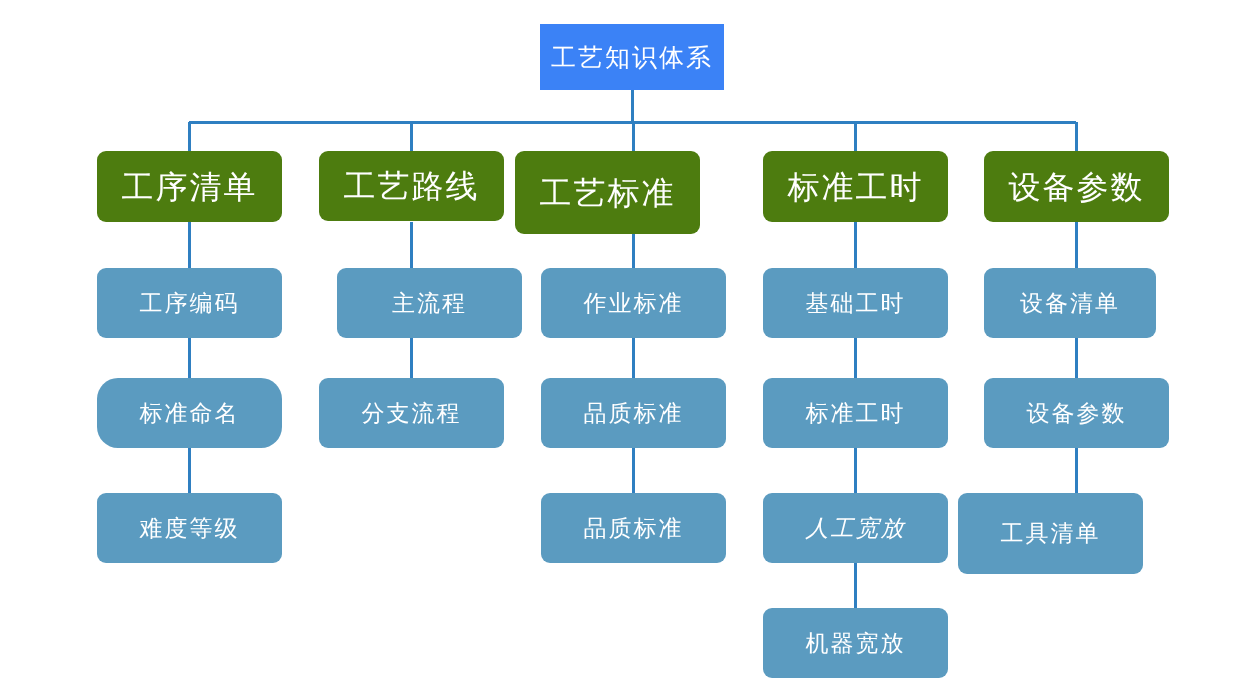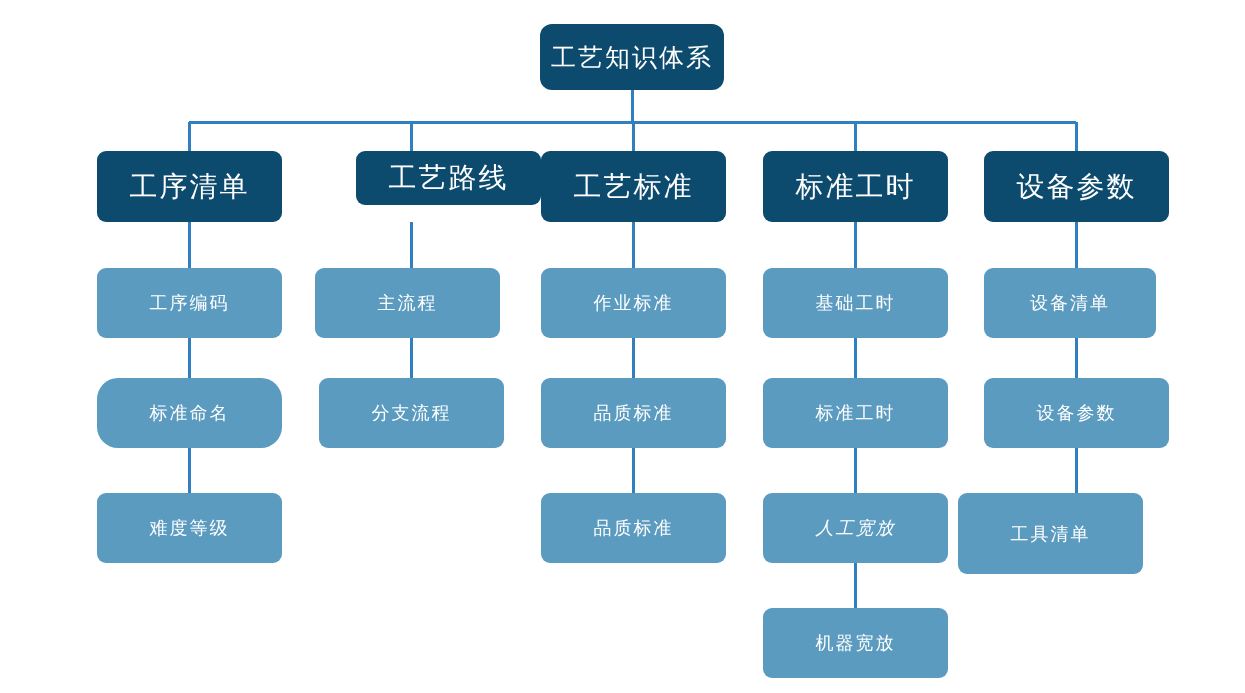--- a/index.html
+++ b/index.html
@@ -33,31 +33,31 @@
     align-items: center;
     justify-content: center;
     border-radius: 9px;
     color: #ffffff;
     text-align: center;
     letter-spacing: 2px;
     white-space: nowrap;
     user-select: none;
   }
   .node-root {
-    background: #0c4a6e;
+    background: #3b82f6;
     font-size: 25px;
-    border-radius: 12px;
+    border-radius: 0;
   }
   .node-cat {
-    background: #0c4a6e;
-    font-size: 28px;
+    background: #4d7c0f;
+    font-size: 32px;
   }
   .node-leaf {
     background: #5b9bc0;
-    font-size: 18px;
+    font-size: 23px;
   }
   .node-label {
     display: block;
     line-height: 1;
   }
 </style>
 </head>
 <body>
 
 <div id="canvas">
@@ -91,30 +91,30 @@
       </div>
       <div class="node node-leaf" style="left: 97px; top: 268px; width: 185px; height: 70px;">
         <span class="node-label">工序编码</span>
       </div>
       <div class="node node-leaf" style="left: 97px; top: 378px; width: 185px; height: 70px; border-radius: 21px;">
         <span class="node-label">标准命名</span>
       </div>
       <div class="node node-leaf" style="left: 97px; top: 493px; width: 185px; height: 70px;">
         <span class="node-label">难度等级</span>
       </div>
-      <div class="node node-cat" style="left: 319px; top: 151px; width: 185px; height: 54px; margin-left: 37px;">
+      <div class="node node-cat" style="left: 319px; top: 151px; width: 185px; height: 70px;">
         <span class="node-label">工艺路线</span>
       </div>
-      <div class="node node-leaf" style="left: 315px; top: 268px; width: 185px; height: 70px;">
+      <div class="node node-leaf" style="left: 337px; top: 268px; width: 185px; height: 70px;">
         <span class="node-label">主流程</span>
       </div>
       <div class="node node-leaf" style="left: 319px; top: 378px; width: 185px; height: 70px;">
         <span class="node-label">分支流程</span>
       </div>
-      <div class="node node-cat" style="left: 541px; top: 151px; width: 185px; height: 71px;">
+      <div class="node node-cat" style="left: 515px; top: 151px; width: 185px; height: 83px;">
         <span class="node-label">工艺标准</span>
       </div>
       <div class="node node-leaf" style="left: 541px; top: 268px; width: 185px; height: 70px;">
         <span class="node-label">作业标准</span>
       </div>
       <div class="node node-leaf" style="left: 541px; top: 378px; width: 185px; height: 70px;">
         <span class="node-label">品质标准</span>
       </div>
       <div class="node node-leaf" style="left: 541px; top: 493px; width: 185px; height: 70px;">
         <span class="node-label">品质标准</span>

